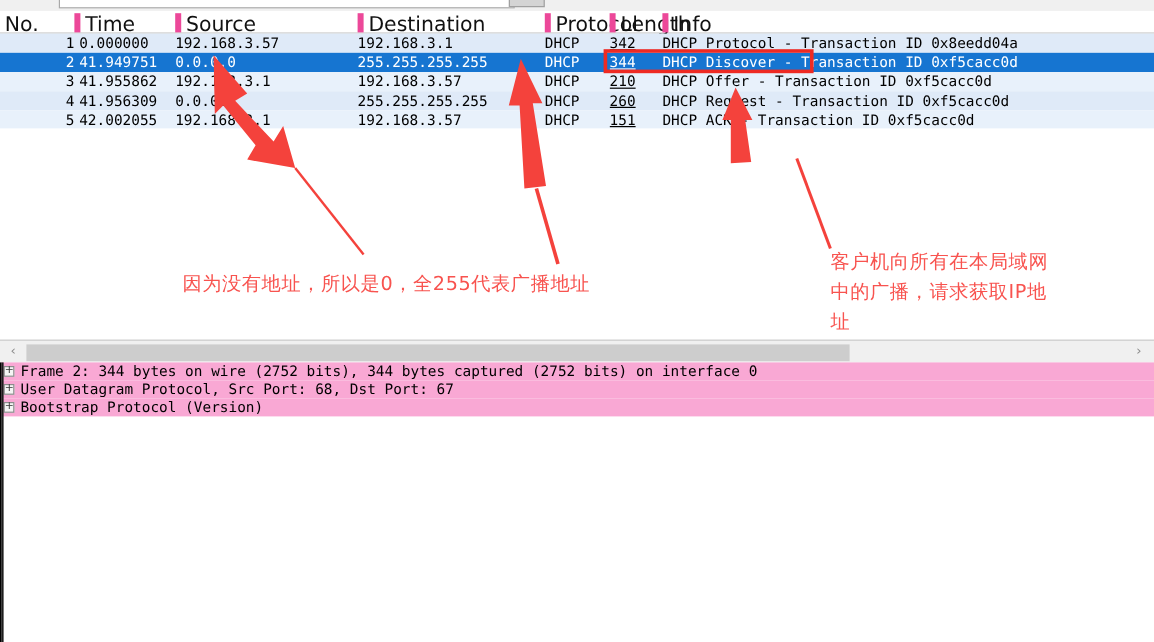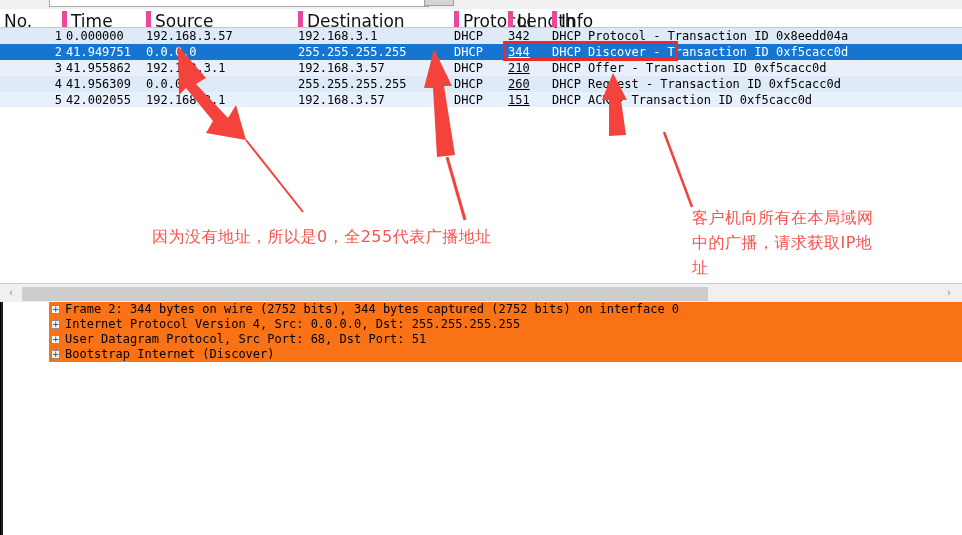--- a/index.html
+++ b/index.html
@@ -112,24 +112,23 @@
 
   
   #packet-detail {
     position: absolute; left: 0; top: 302px; width: 962px; height: 233px;
     background: #ffffff;
     border-left: 1px solid #000;
     box-sizing: border-box;
   }
   .trow {
     height: 15px; line-height: 15px;
-    background: #f97316;
+    background: #f9a8d4;
     white-space: nowrap;
     padding-left: 2px;
-    margin-left: 48px;
   }
   .twist {
     display: inline-block;
     width: 9px; height: 9px;
     line-height: 7px;
     font-size: 9px;
     text-align: center;
     border: 1px solid #8c8c8c;
     background: #f5f5f5;
     color: #333;
@@ -246,27 +245,24 @@
   <div class="arrow right">›</div>
 </div>
 
 <div id="packet-detail">
   <div id="detail-leftline"></div>
 
   <div class="trow">
     <span class="twist">+</span><span class="tlabel">Frame 2: 344 bytes on wire (2752 bits), 344 bytes captured (2752 bits) on interface 0</span>
   </div>
   <div class="trow">
-    <span class="twist">+</span><span class="tlabel">Internet Protocol Version 4, Src: 0.0.0.0, Dst: 255.255.255.255</span>
+    <span class="twist">+</span><span class="tlabel">User Datagram Protocol, Src Port: 68, Dst Port: 67</span>
   </div>
   <div class="trow">
-    <span class="twist">+</span><span class="tlabel">User Datagram Protocol, Src Port: 68, Dst Port: 51</span>
-  </div>
-  <div class="trow">
-    <span class="twist">+</span><span class="tlabel">Bootstrap Internet (Discover)</span>
+    <span class="twist">+</span><span class="tlabel">Bootstrap Protocol (Version)</span>
   </div>
 </div>
 
 <div id="redbox"></div>
 
 <svg class="overlay" viewBox="0 0 962 535">
 
   <polygon points="178,46 206,78 196,84 228,118 236,105 246,140 206,133 213,121 186,88 179,95" fill="#f4423c"></polygon>
   <line x1="243,0" y1="0" x2="0" y2="0" stroke="none"></line>
   <polyline points="246,140 303,212" fill="none" stroke="#f4423c" stroke-width="2"></polyline>

